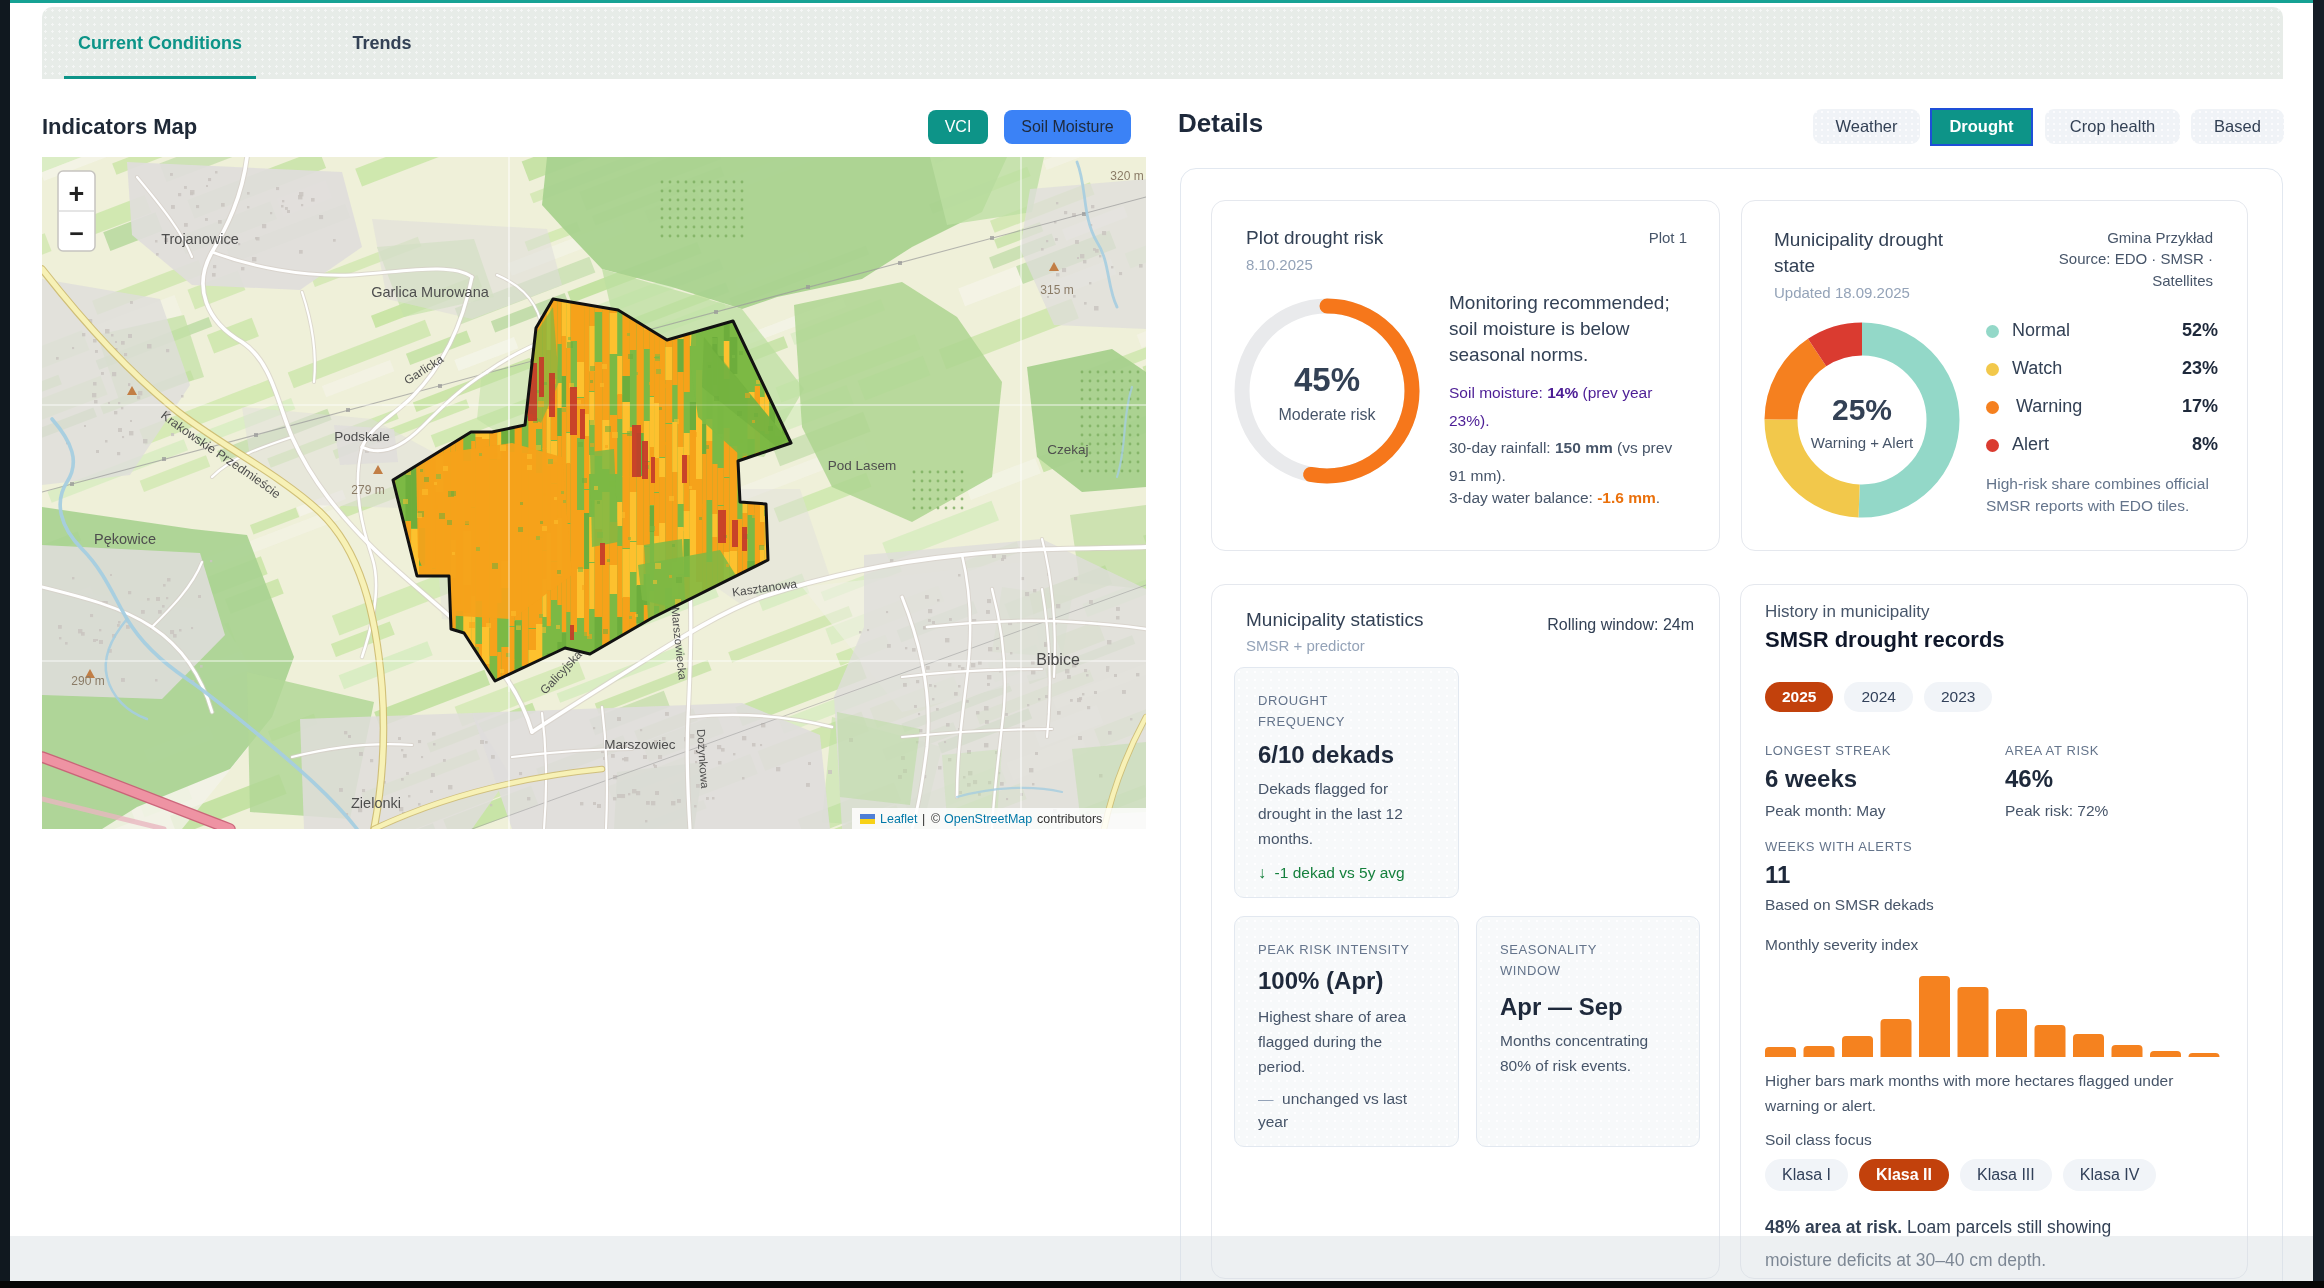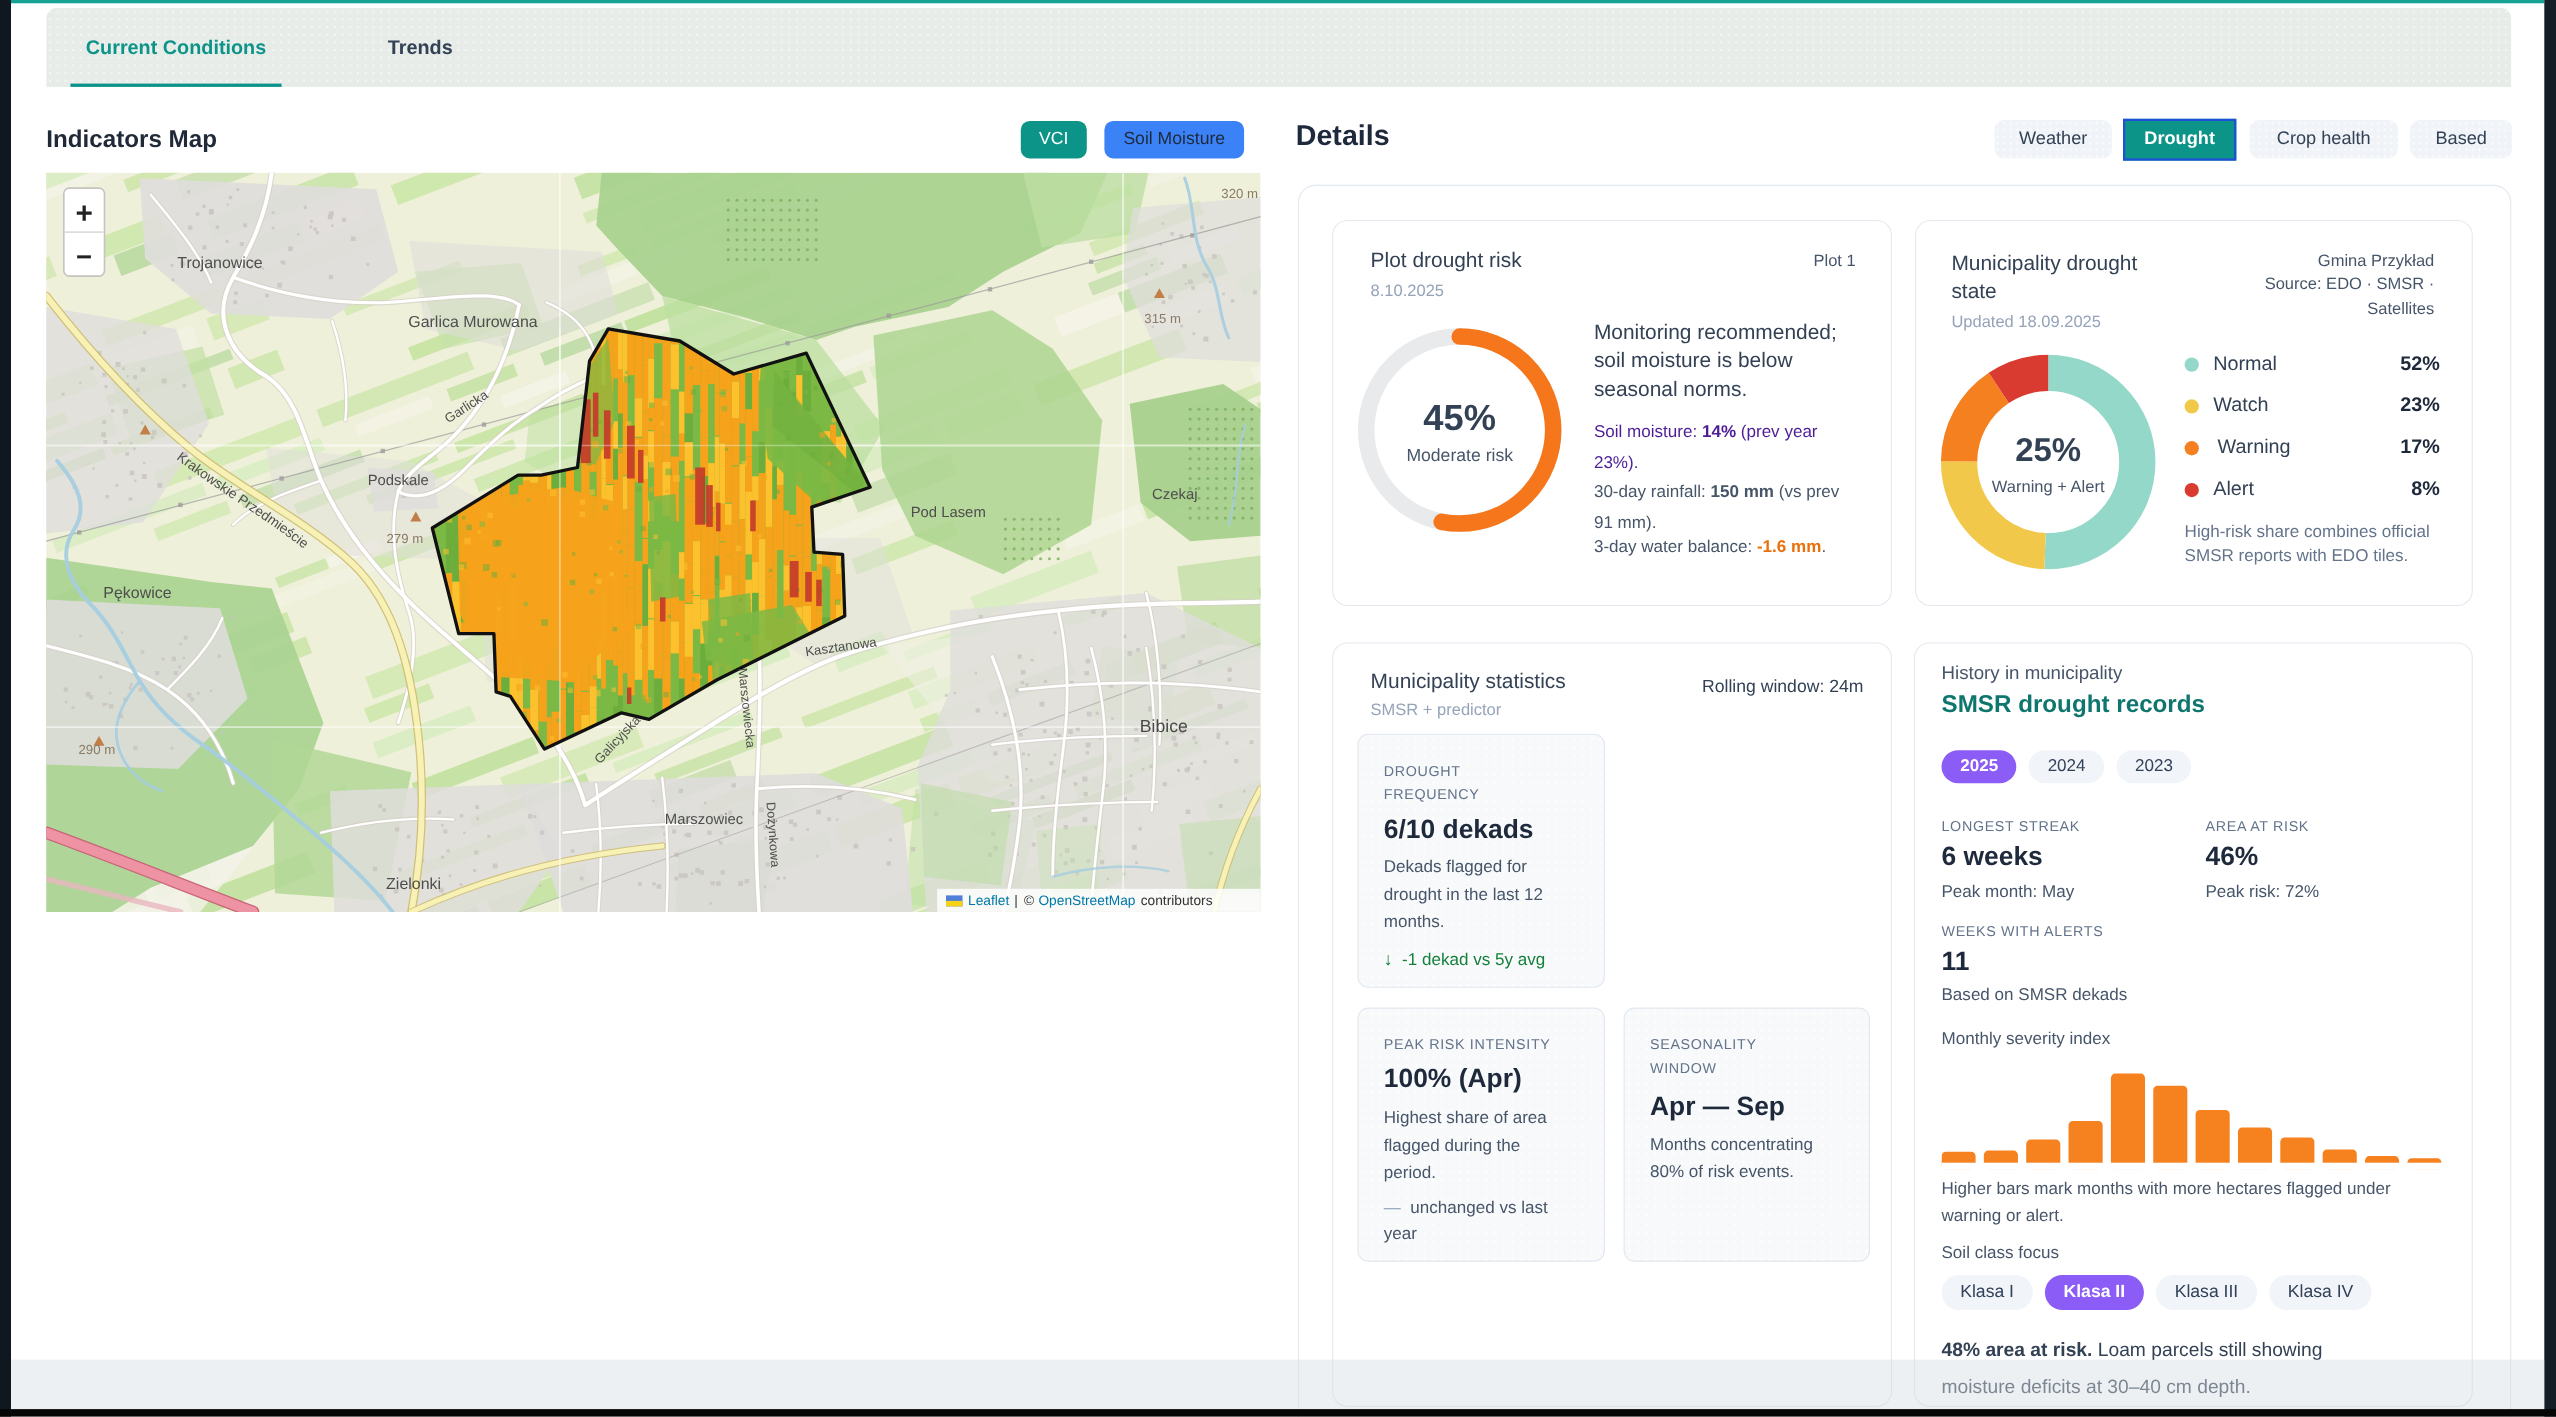--- a/index.html
+++ b/index.html
@@ -1,19 +1,19 @@
 <!DOCTYPE html>
 <html><head><meta charset="utf-8"><title>Drought dashboard</title>
 <style>
 *{margin:0;padding:0;box-sizing:border-box}
 html,body{width:2324px;height:1288px;font-family:"Liberation Sans",sans-serif;background:#fff;position:relative;overflow:hidden}
 .abs{position:absolute}
 .card{position:absolute;background:#fff;border:1px solid #e5e8ee;border-radius:14px}
 .chip{display:inline-block;border-radius:999px;background:#f1f4f8;color:#32415a;font-size:16px;padding:7px 17px;margin-right:11px}
-.chip.on{background:#8b5cf6;color:#fff;font-weight:bold}
+.chip.on{background:#c2410c;color:#fff;font-weight:bold}
 .lbl{font-size:13px;color:#64748b;letter-spacing:.6px}
 .big{font-size:24px;font-weight:bold;color:#1e293b}
 .desc{font-size:15.5px;color:#475569;line-height:1.6}
 </style></head>
 <body>
 <div class="abs" style="left:10px;right:11px;top:0;height:3px;background:#16a294"></div>
 <div class="abs" style="left:0;top:0;width:10px;height:1288px;background:#10181f"></div>
 <div class="abs" style="right:0;top:0;width:11px;height:1288px;background:#151d26"></div>
 
 <div class="abs" style="left:42px;top:7px;width:2241px;height:72px;background:#e7ece8;border-radius:10px 10px 0 0;
@@ -2266,21 +2266,21 @@
   </div>
   <div class="abs" style="left:264px;top:331px;width:224px;height:231px;background:#f7f9fa;background-image:radial-gradient(circle,rgba(255,255,255,.9) 1.1px,rgba(255,255,255,0) 1.2px);background-size:8px 8px;border:1px solid #e2e8f0;border-radius:10px">
     <div class="abs lbl" style="left:23px;top:22px;width:140px;line-height:1.65">SEASONALITY WINDOW</div>
     <div class="abs big" style="left:23px;top:76px">Apr — Sep</div>
     <div class="abs desc" style="left:23px;top:112px;width:178px">Months concentrating 80% of risk events.</div>
   </div>
 </div>
 
 <div class="card" style="left:1740px;top:584px;width:508px;height:695px">
   <div class="abs" style="left:24px;top:17px;font-size:17px;color:#475569">History in municipality</div>
-  <div class="abs" style="left:24px;top:42px;font-size:22px;font-weight:bold;color:#0f766e">SMSR drought records</div>
+  <div class="abs" style="left:24px;top:42px;font-size:22px;font-weight:bold;color:#0f172a">SMSR drought records</div>
   <div class="abs" style="left:24px;top:97px"><span class="chip on" style="font-size:15.5px;padding:6px 17px">2025</span><span class="chip" style="font-size:15.5px;padding:6px 17px">2024</span><span class="chip" style="font-size:15.5px;padding:6px 17px">2023</span></div>
   <div class="abs lbl" style="left:24px;top:158px">LONGEST STREAK</div>
   <div class="abs big" style="left:24px;top:180px">6 weeks</div>
   <div class="abs desc" style="left:24px;top:214px">Peak month: May</div>
   <div class="abs lbl" style="left:264px;top:158px">AREA AT RISK</div>
   <div class="abs big" style="left:264px;top:180px">46%</div>
   <div class="abs desc" style="left:264px;top:214px">Peak risk: 72%</div>
   <div class="abs lbl" style="left:24px;top:254px">WEEKS WITH ALERTS</div>
   <div class="abs big" style="left:24px;top:276px">11</div>
   <div class="abs desc" style="left:24px;top:308px">Based on SMSR dekads</div>

